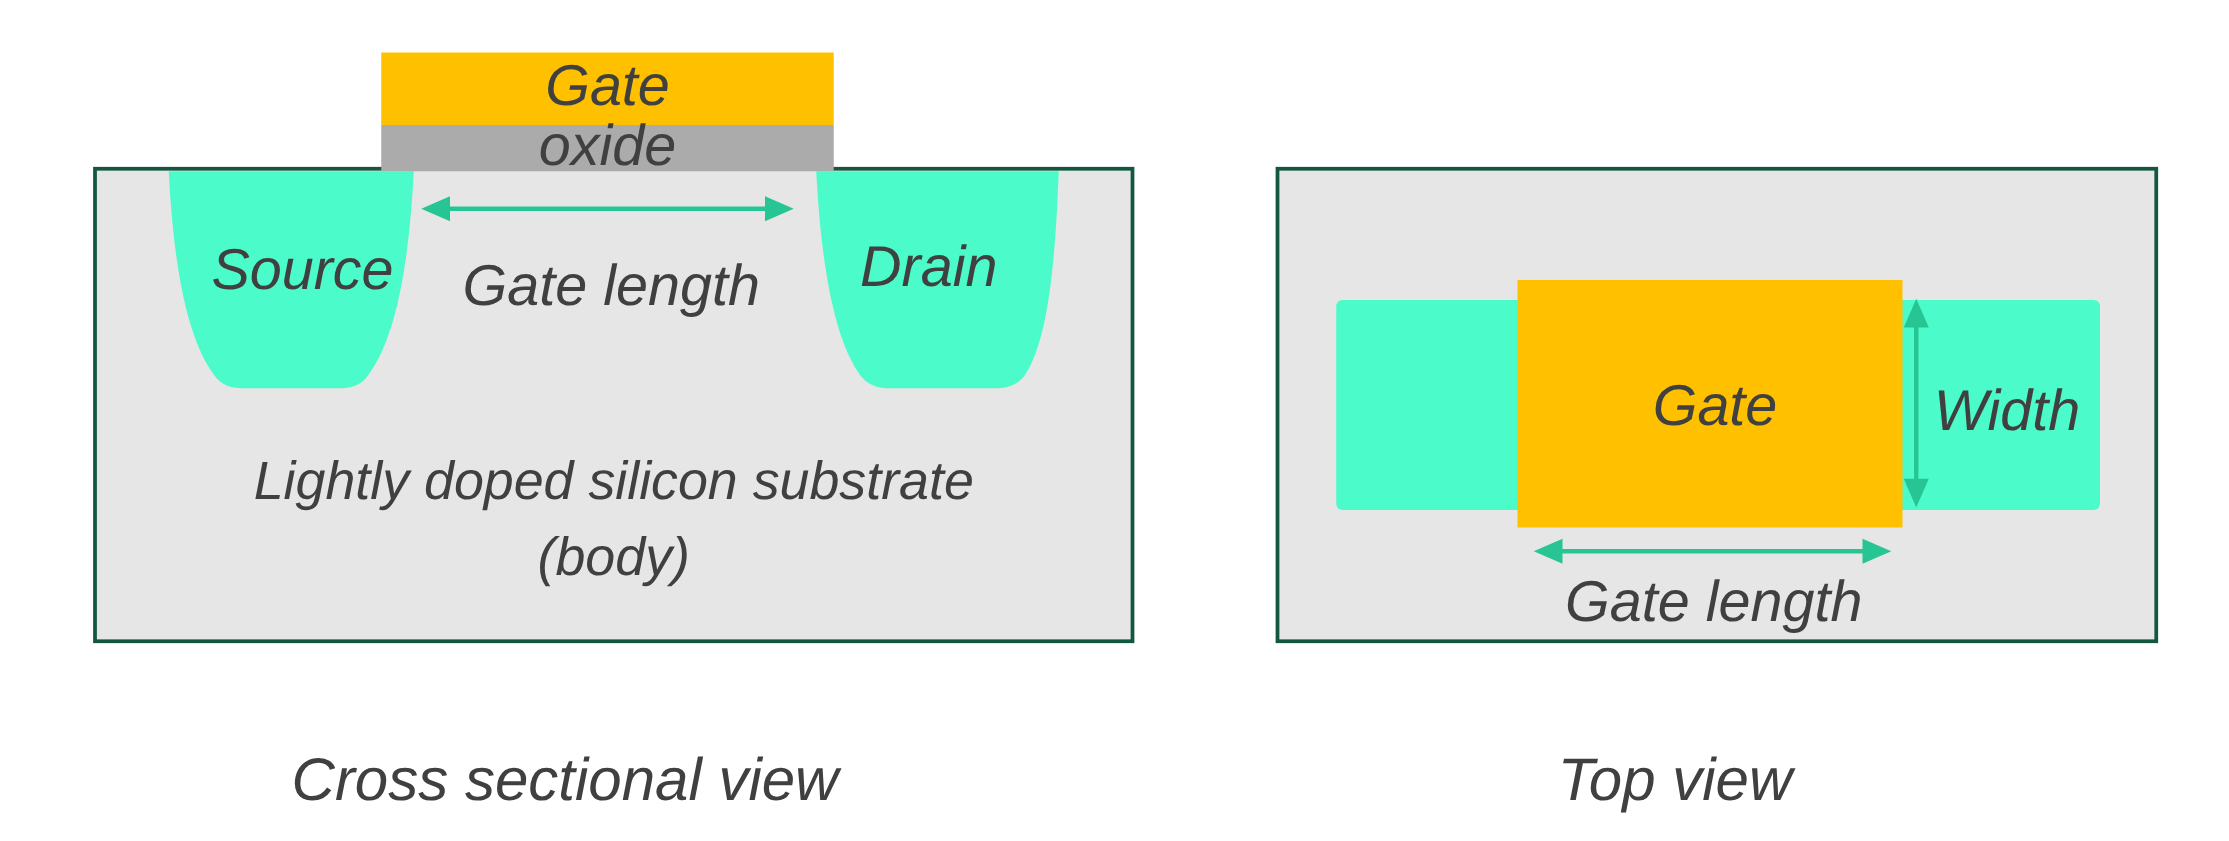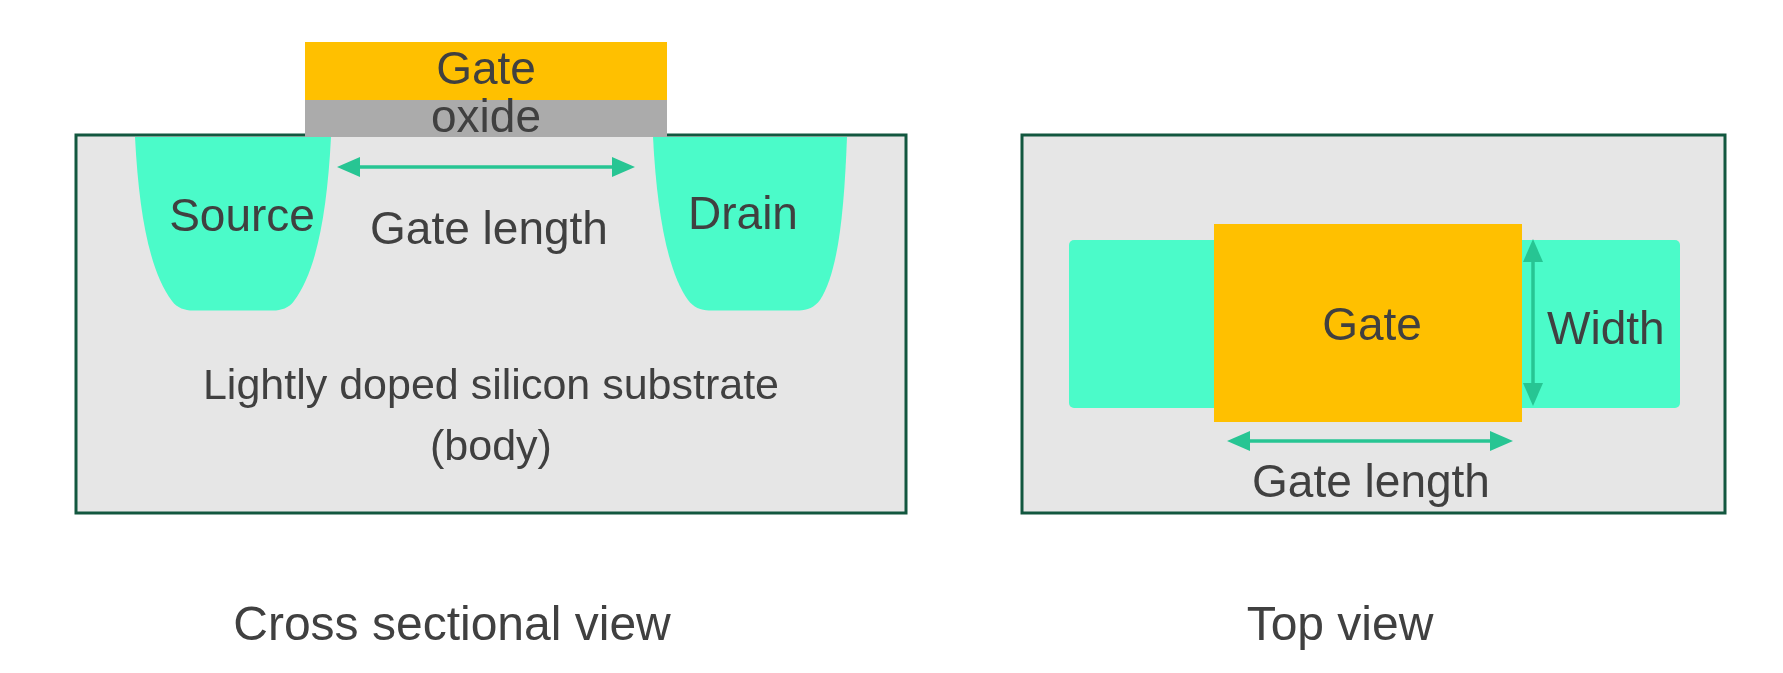--- a/index.html
+++ b/index.html
@@ -7,20 +7,21 @@
     padding: 0;
     background: #ffffff;
   }
   .canvas {
     position: relative;
     width: 1783px;
     height: 673px;
     background: #ffffff;
     font-family: "Liberation Sans", sans-serif;
     overflow: hidden;
+    font-style: italic;
   }
   svg.diagram {
     position: absolute;
     left: 0;
     top: 0;
     display: block;
   }
   svg text {
     font-family: "Liberation Sans", sans-serif;
     fill: #404040;

